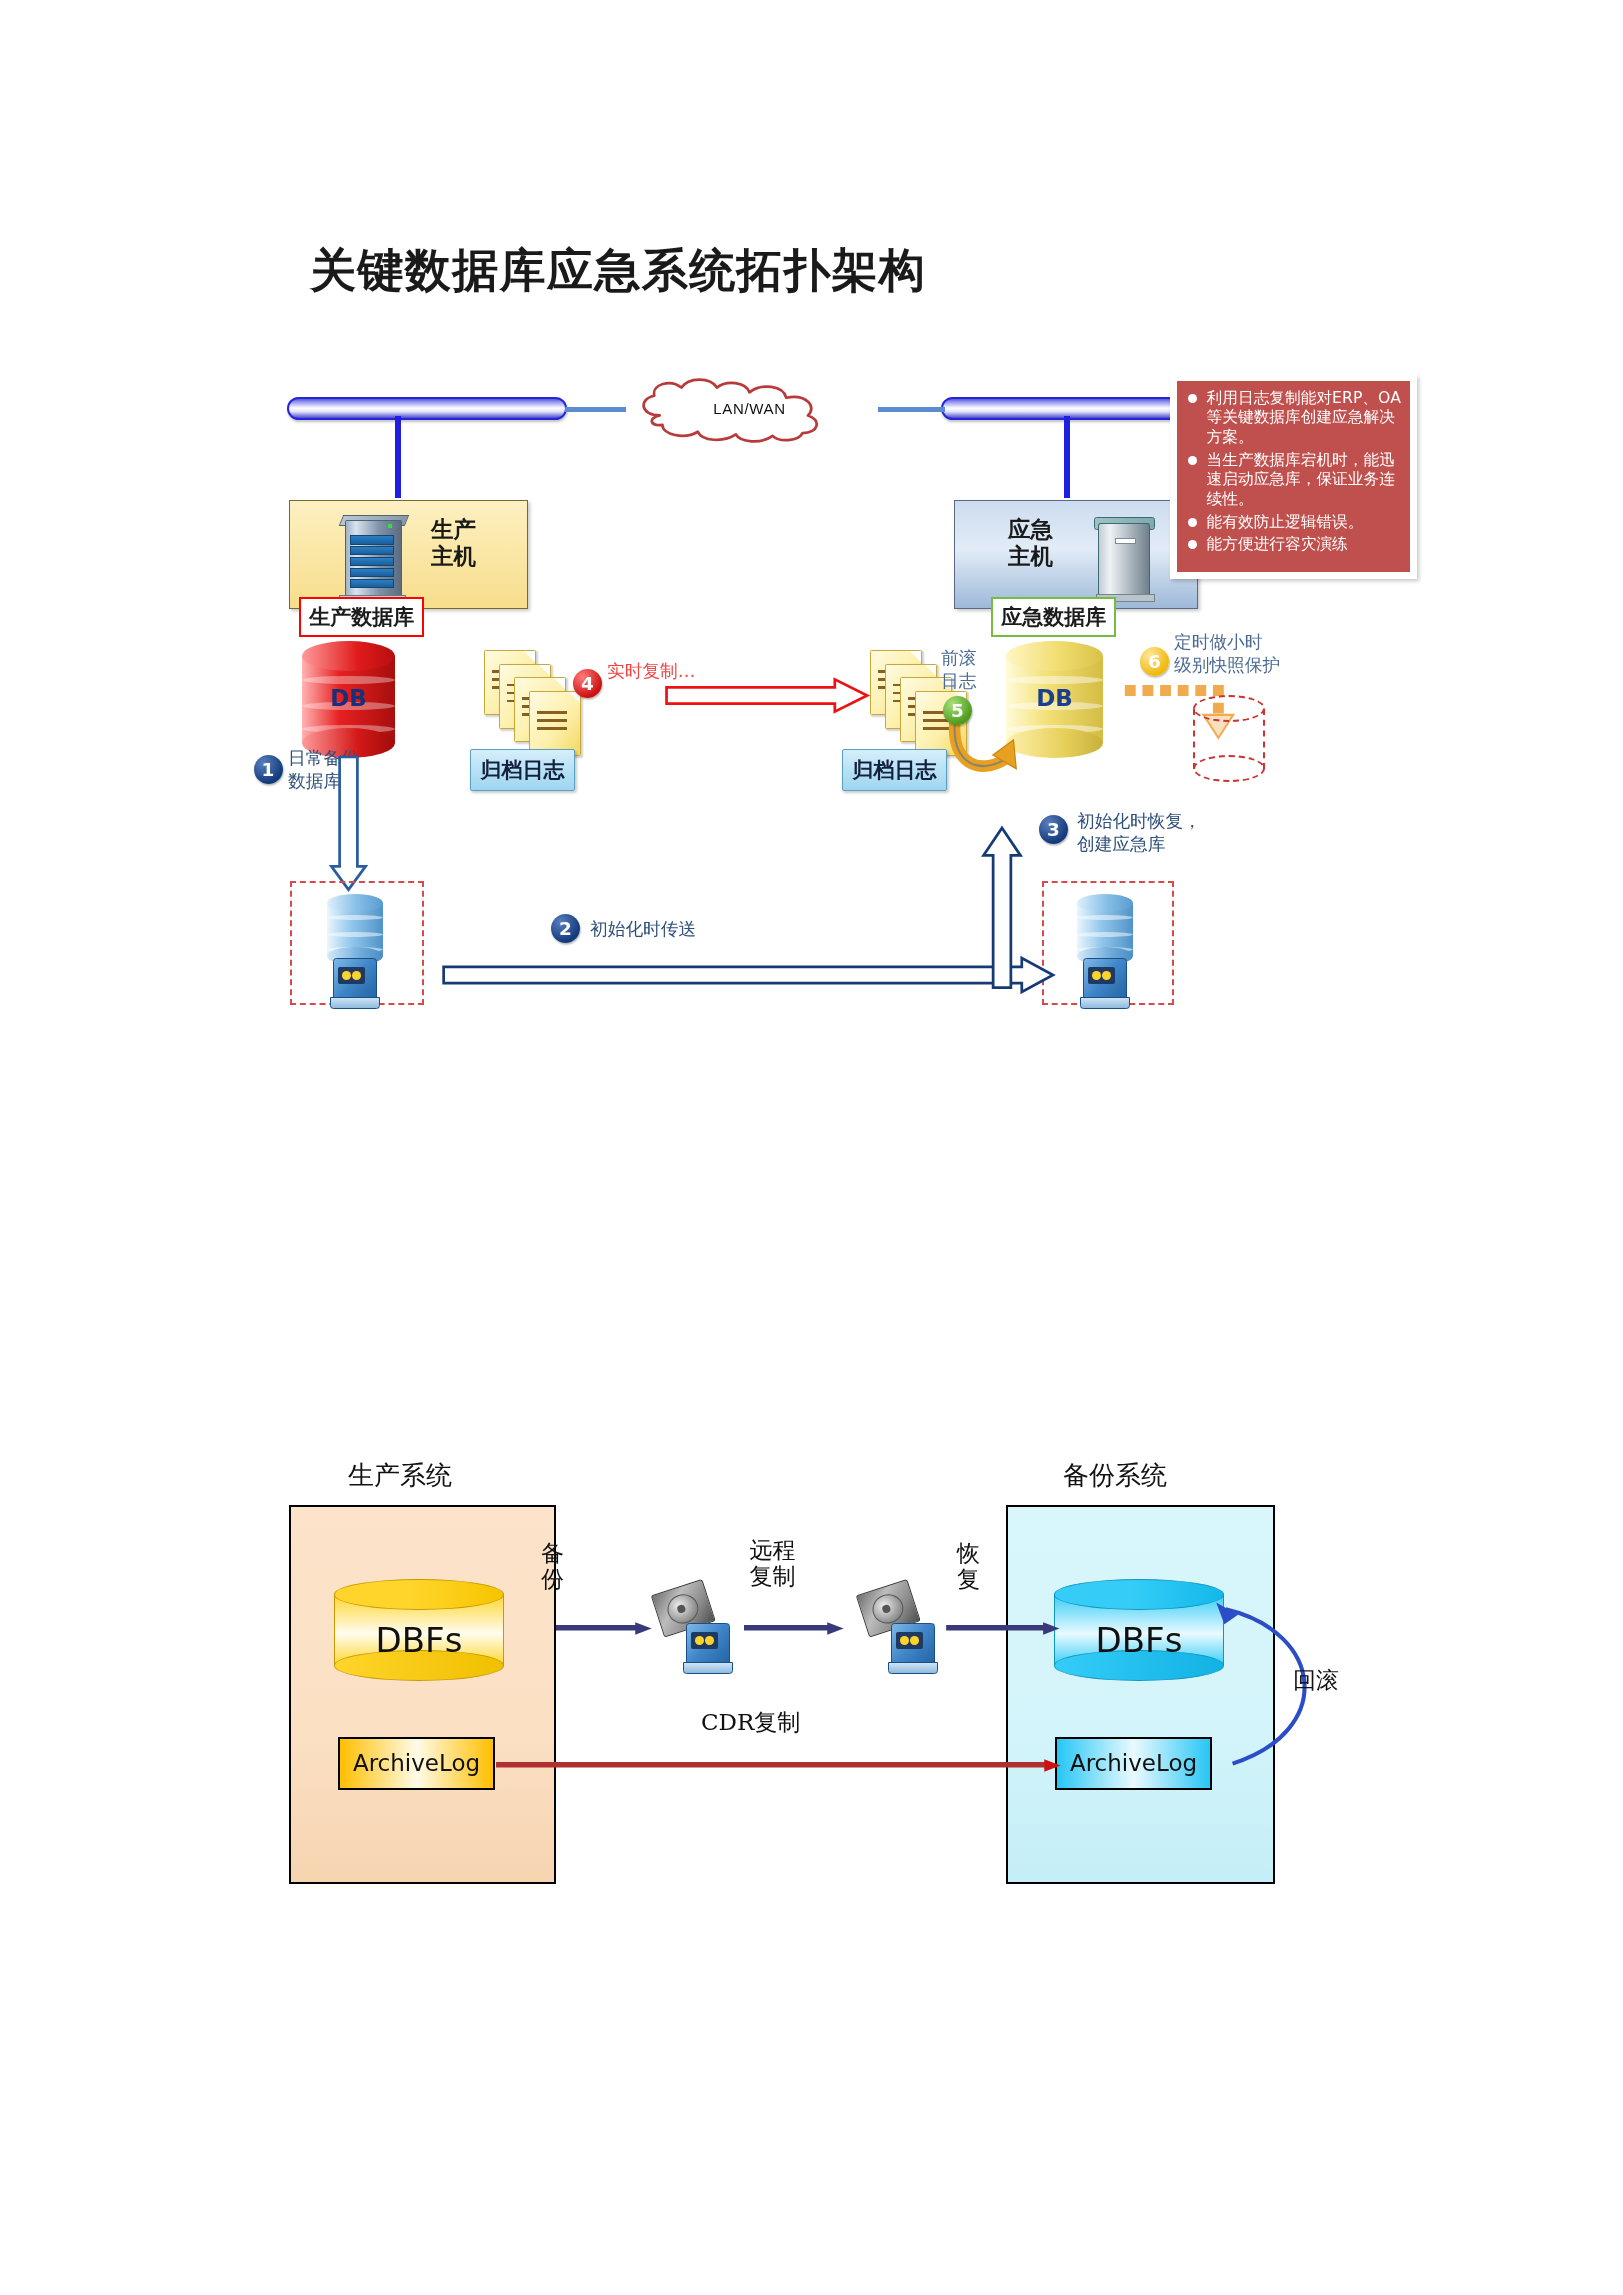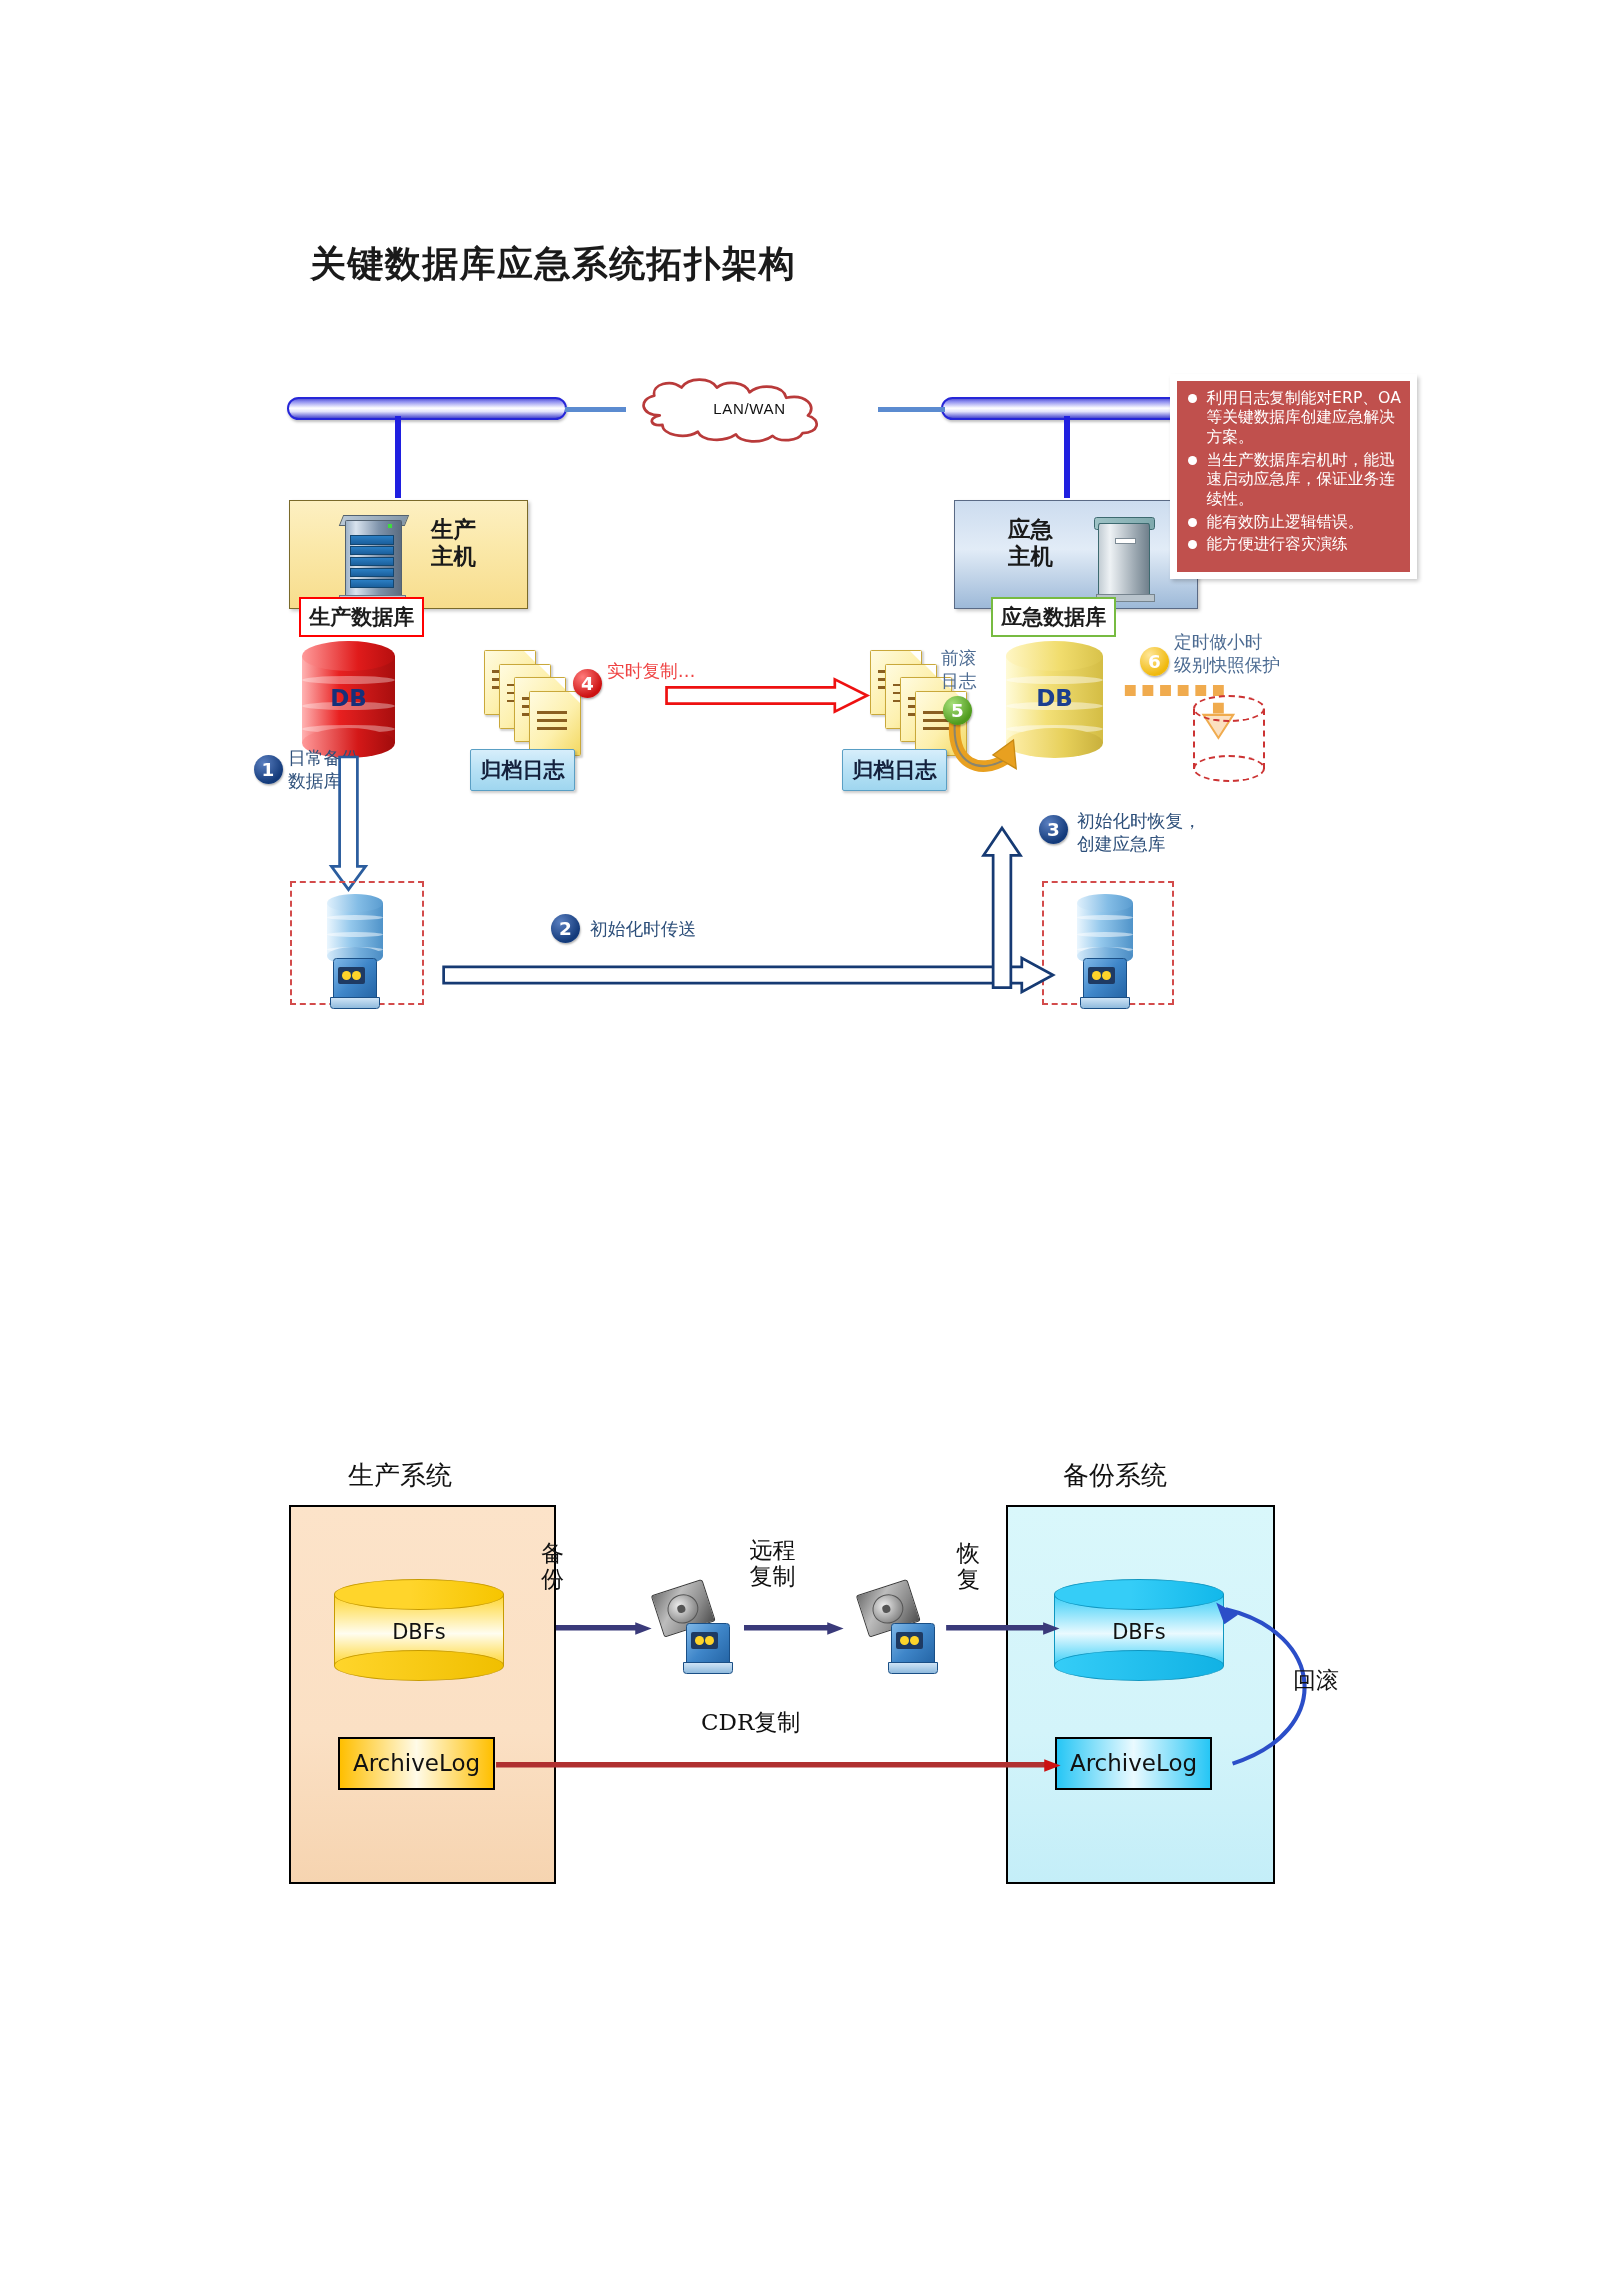--- a/index.html
+++ b/index.html
@@ -7,21 +7,21 @@
     width:1623px;height:2295px;position:relative;overflow:hidden;
     font-family:"Liberation Serif","DejaVu Serif",serif;
     background:#ffffff;
   }
   .page{position:absolute;left:0;top:0;width:1623px;height:2295px;}
 
   
   .doc-title{
     position:absolute;left:310px;top:240px;
     font-family:"DejaVu Serif",serif;
-    font-size:36px;font-weight:700;color:#1a1a1a;letter-spacing:1.4px;
+    font-size:46px;font-weight:700;color:#1a1a1a;letter-spacing:1.4px;
     white-space:nowrap;
   }
 
   
   .topdiag{position:absolute;left:259px;top:355px;width:1173px;height:648px;}
 
   
   .netbar{
     position:absolute;height:23px;border-radius:11.6px;
     background:linear-gradient(to bottom,#5b5bd6 0%,#8f8ff0 14%,#ffffff 48%,#e3e3fb 66%,#4a4ad0 100%);
@@ -271,21 +271,21 @@
     position:absolute;font-family:"DejaVu Serif",serif;font-size:26px;
     color:#111;font-weight:500;white-space:nowrap;
   }
   .syscap.prod{left:89px;top:40px;}
   .syscap.backup{left:804px;top:40px;}
 
   .bigcyl{position:absolute;width:170px;height:102px;}
   .bigcyl .cyl-top{height:30%;}
   .bigcyl .cyl-mid{top:15%;height:70%;}
   .bigcyl .cyl-bot{height:30%;}
-  .bigcyl .cyl-txt{top:40%;font-size:21px;font-family:"DejaVu Sans",sans-serif;color:#111;font-weight:400;}
+  .bigcyl .cyl-txt{top:40%;font-size:34px;font-family:"DejaVu Sans",sans-serif;color:#111;font-weight:400;}
   .bigcyl.y .cyl-top{background:linear-gradient(to right,#ffd52b 0%,#ffd52b 45%,#f6c500 100%);border:0.7px solid #c79b00;box-sizing:border-box;}
   .bigcyl.y .cyl-mid{background:linear-gradient(to bottom,#ffd52b 0%,#fffdf0 55%,#ffd52b 100%);border-left:0.7px solid #c79b00;border-right:0.7px solid #c79b00;box-sizing:border-box;}
   .bigcyl.y .cyl-bot{background:linear-gradient(to right,#ffd52b,#f0bf00);border:0.7px solid #c79b00;box-sizing:border-box;}
   .bigcyl.b .cyl-top{background:linear-gradient(to right,#35cdf7 0%,#35cdf7 45%,#12b8ea 100%);border:0.7px solid #0f96c0;box-sizing:border-box;}
   .bigcyl.b .cyl-mid{background:linear-gradient(to bottom,#35cdf7 0%,#eafaff 55%,#35cdf7 100%);border-left:0.7px solid #0f96c0;border-right:0.7px solid #0f96c0;box-sizing:border-box;}
   .bigcyl.b .cyl-bot{background:linear-gradient(to right,#35cdf7,#11b2e4);border:0.7px solid #0f96c0;box-sizing:border-box;}
 
   .archbox{
     position:absolute;width:157px;height:53px;border:2px solid #000;box-sizing:border-box;
     font-family:"DejaVu Sans",sans-serif;font-size:23px;color:#111;

